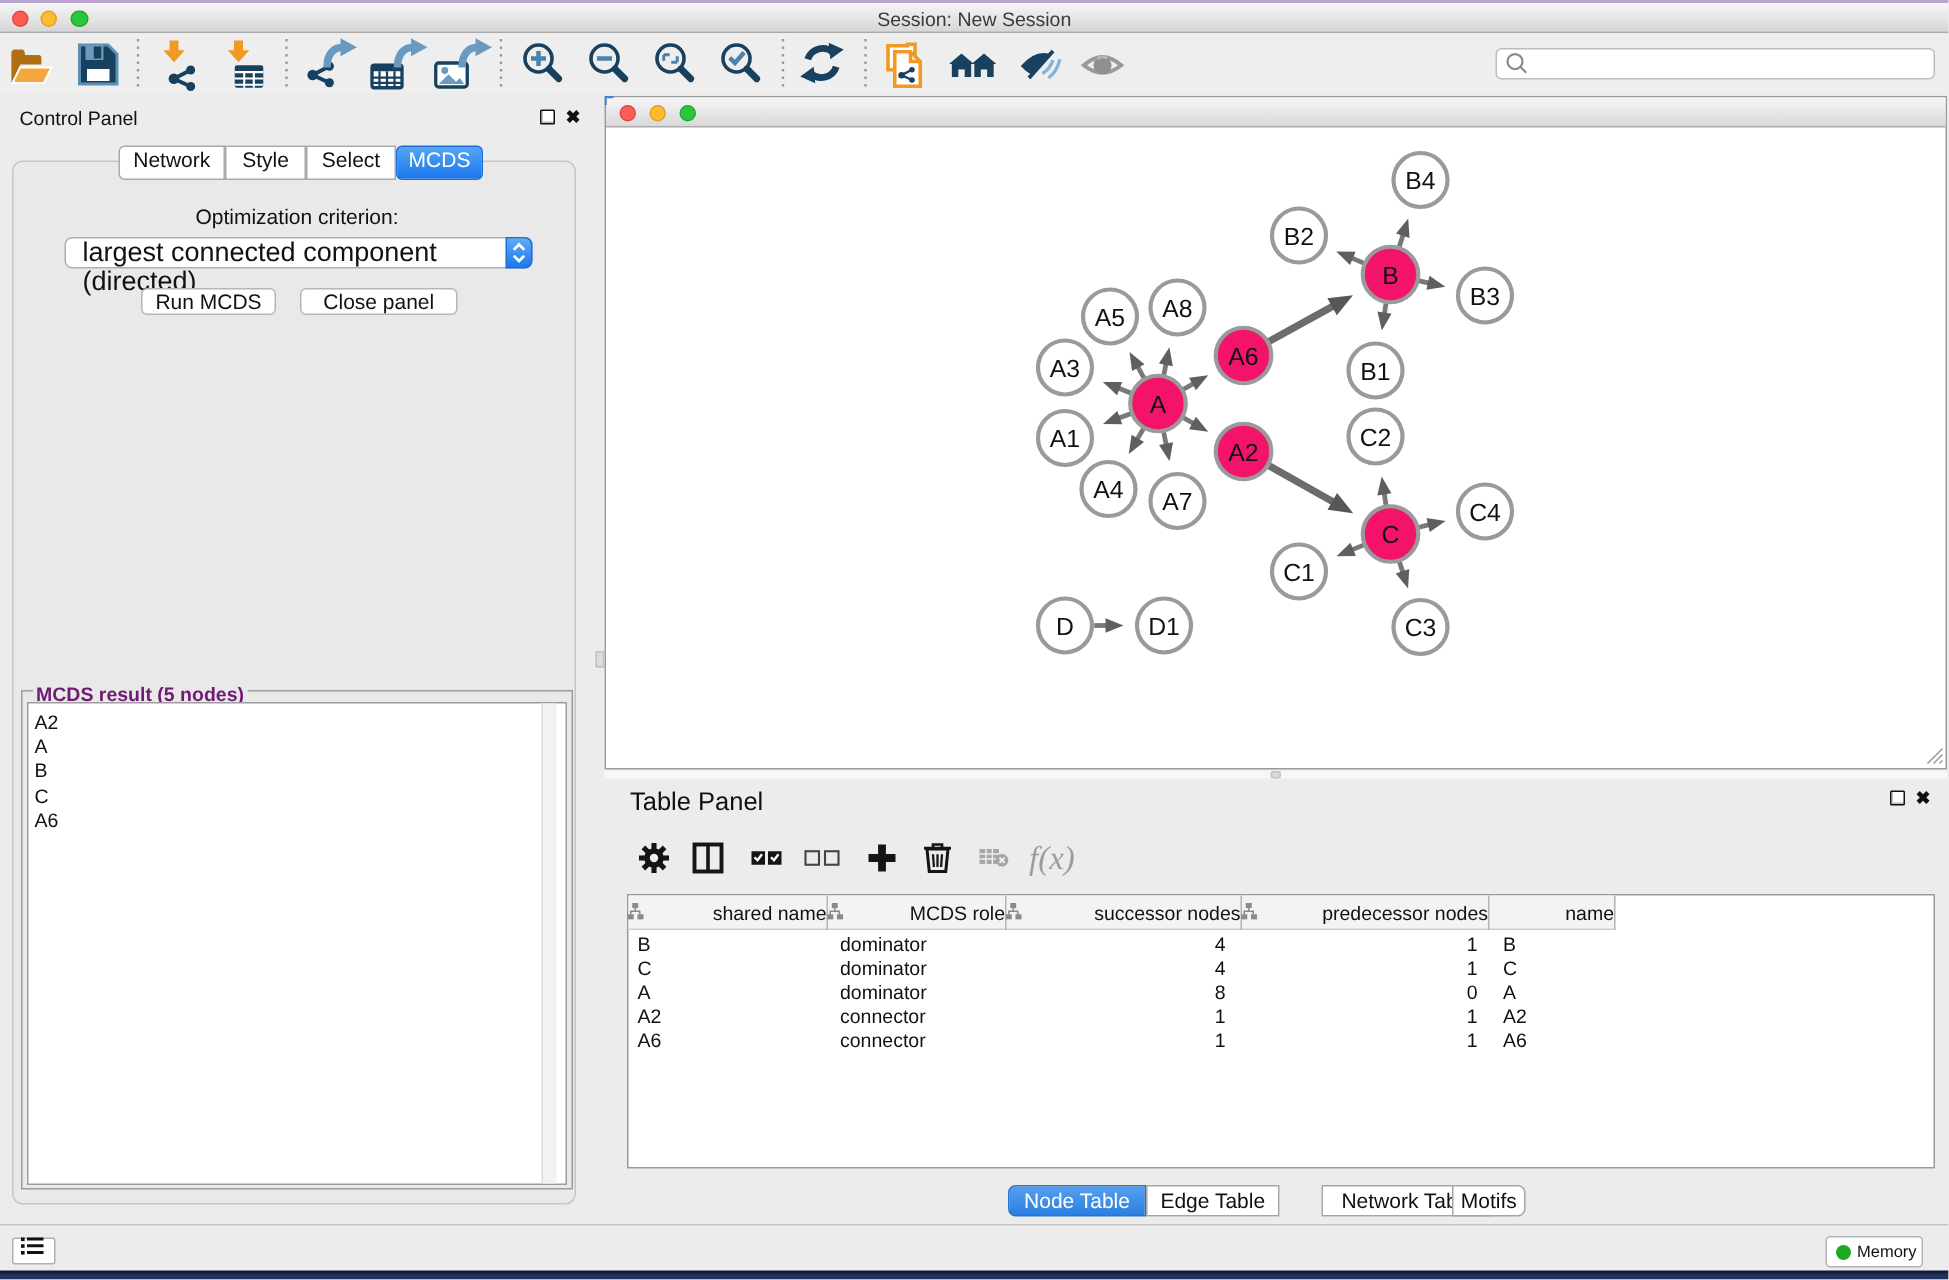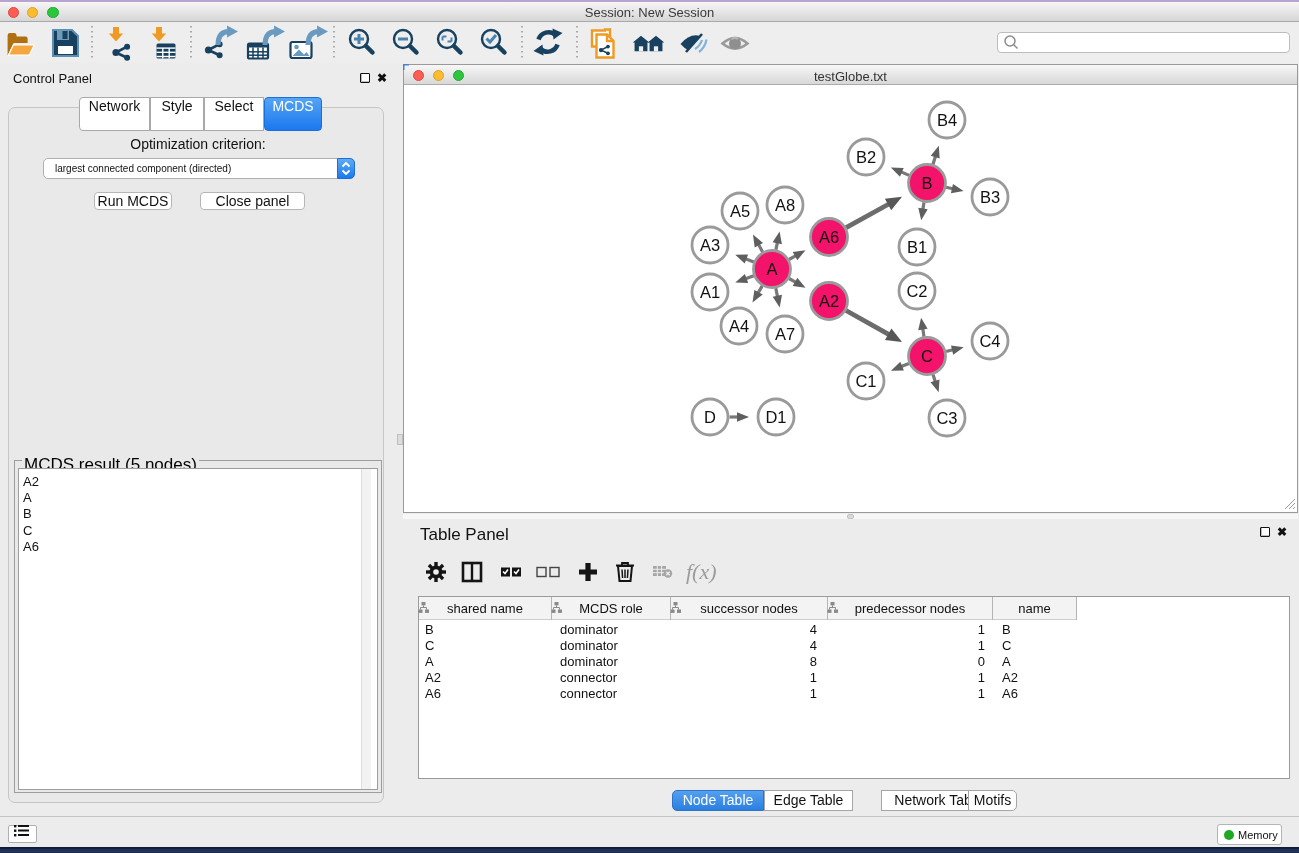--- a/index.html
+++ b/index.html
@@ -14,43 +14,43 @@
 .tl.g { left:47px; background:#2bc63e; border:1px solid #24a82f; }
 .mtitle { top:5px; left:0; width:1299px; text-align:center; font-size:13px; color:#3a3a3a; }
 .toolbar { left:0; top:22px; width:1299px; height:40px; background:#eeeeee; }
 .search { left:997px; top:32px; width:293px; height:21px; background:#fff; border:1px solid #bdbdbd; border-radius:4px; }
 
 
 .cp-title { left:13px; top:71px; font-size:13px; color:#111; }
 .sqicon { width:10px; height:10px; border:1.5px solid #111; border-radius:1px; background:#fff; box-shadow:inset 1px -1px 0 #bbb; }
 .xicon { font-size:12px; color:#111; font-weight:bold; }
 .cp-panel { left:8px; top:107px; width:376px; height:696px; background:#e9e9e9; border:1px solid #c6c6c6; border-radius:7px; }
-.tab { position:absolute; top:0; height:34px; background:#fff; border:1px solid #a9a9a9; font-size:14px; color:#111; text-align:center; line-height:17px; }
+.tab { position:absolute; top:0; height:23px; background:#fff; border:1px solid #a9a9a9; font-size:14px; color:#111; text-align:center; line-height:17px; }
 .tab.sel { background:linear-gradient(#55a5f4,#1b78ee); color:#fff; border:1px solid #1b6fd8; }
 .opt-label { left:8px; top:136px; width:380px; text-align:center; font-size:14px; color:#111; }
-.dropdown { left:43px; top:158px; width:312px; height:21px; background:#fff; border:1px solid #b0b0b0; border-radius:5px; font-size:10px; color:#111; line-height:19px; padding-left:11px; }
+.dropdown { left:43px; top:158px; width:312px; height:21px; background:#fff; border:1px solid #b0b0b0; border-radius:5px; font-size:18px; color:#111; line-height:19px; padding-left:11px; }
 .stepper { left:337px; top:158px; width:18px; height:21px; background:linear-gradient(#5fabf6,#1b78ee); border-radius:0 5px 5px 0; border:1px solid #1b6fd8; }
 .btn { position:absolute; top:192px; height:18px; background:#fff; border:1px solid #b6b6b6; border-radius:4px; font-size:14px; color:#111; text-align:center; line-height:16px; }
 .fieldset { left:14px; top:460px; width:368px; height:333px; border:1px solid #9d9d9d; }
-.legend { left:22px; top:455px; background:#e9e9e9; font-size:17px; color:#000000; padding:0 2px; }
+.legend { left:22px; top:455px; background:#e9e9e9; font-size:13px; color:#701a75; padding:0 2px;font-weight:bold; }
 .mlist { left:18px; top:468px; width:360px; height:322px; background:#fff; border:1px solid #9d9d9d; font-size:13px; color:#111; line-height:16.2px; padding:5px 0 0 4px; }
 .mscroll { left:361px; top:469px; width:10px; height:320px; background:#f2f2f2; border-left:1px solid #ddd; }
 
 
 .netwin { left:403px; top:64px; width:895px; height:449px; background:#fff; border:1px solid #9a9a9a; }
 .nettb { left:0; top:0; width:893px; height:20px; background:linear-gradient(#f7f7f7,#d8d8d8); border-bottom:1px solid #ababab; }
 .ntl { border-radius:50%; width:11px; height:11px; top:4.5px; }
 .ntitle { top:4px; left:0; width:893px; text-align:center; font-size:13px; color:#333; }
 
 
 .tp-title { left:420px; top:525px; font-size:17px; color:#111; }
 .tbl { left:418px; top:596px; width:872px; height:183px; background:#fff; border:1px solid #9a9a9a; }
 .thead { left:0; top:0; width:658px; height:23px; background:#f3f3f3; border-bottom:1px solid #cfcfcf; }
 .th { position:absolute; top:0; height:23px; border-right:1px solid #b4b4b4; font-size:13px; color:#111; }
-.thlab { position:absolute; top:4px; width:100%; text-align:center; }
+.thlab { position:absolute; top:4px; width:100%; text-align:right; }
 .td { position:absolute; font-size:13px; color:#111; }
 .btab { position:absolute; top:0; height:21px; background:#fff; border:1px solid #a5a5a5; font-size:14px; color:#111; text-align:center; line-height:19px; }
 .btab.sel { background:linear-gradient(#55a0ef,#2a7fe0); color:#fff; border:1px solid #2a75cc; }
 
 
 .statusbar { left:0; top:816px; width:1299px; height:31px; background:#ececec; border-top:1px solid #c4c4c4; }
 .navy { left:0; top:847px; width:1299px; height:6px; background:linear-gradient(#0f1a33,#0f1a33 18%,#1c2c52 40%,#24365e 70%,#1a294d); box-shadow:inset 0 0 0 0 #000; }
 .listbtn { left:8px; top:825px; width:29px; height:18px; background:#fff; border:1px solid #b0b0b0; border-radius:2px; }
 .membox { left:1217px; top:824px; width:65px; height:21px; background:#fff; border:1px solid #b4b4b4; border-radius:3px; font-size:11px; color:#111; }
 </style>
@@ -216,33 +216,32 @@
 <div class="abs tab" style="top:97px; left:150px; width:54px;">Style</div>
 <div class="abs tab" style="top:97px; left:204px; width:60px;">Select</div>
 <div class="abs tab sel" style="top:97px; left:264px; width:58px; border-radius:4px;">MCDS</div>
 <div class="abs opt-label">Optimization criterion:</div>
 <div class="abs dropdown">largest connected component (directed)</div>
 <div class="abs stepper"></div>
 <svg class="abs" style="left:337px; top:158px;" width="18" height="21">
     <path d="M5.5,8.5 l3.5,-3.5 3.5,3.5" fill="none" stroke="#fff" stroke-width="1.8"></path>
     <path d="M5.5,12.5 l3.5,3.5 3.5,-3.5" fill="none" stroke="#fff" stroke-width="1.8"></path>
   </svg>
-<div class="abs btn" style="left:94px; width:78px;">Run MCDS</div>
+<div class="abs btn" style="left:94px; width:90px;">Run MCDS</div>
 <div class="abs btn" style="left:200px; width:105px;">Close panel</div>
 <div class="abs fieldset"></div>
 <div class="abs legend">MCDS result (5 nodes)</div>
 <div class="abs mlist">A2<br>A<br>B<br>C<br>A6</div>
 <div class="abs mscroll"></div>
 
 <div class="abs netwin">
   <div class="abs nettb"></div>
   <div class="abs ntl" style="left:8.5px; background:#fd5d55; border:1px solid #e2463d;"></div>
   <div class="abs ntl" style="left:28.5px; background:#fdbc2f; border:1px solid #dfa023;"></div>
   <div class="abs ntl" style="left:48.5px; background:#2bc63e; border:1px solid #24a82f;"></div>
-  <div class="abs ntitle">testGlobe.txt</div>
   <svg class="abs" style="left:-1px; top:-1px;" width="895" height="449" id="graphsvg">
 <line x1="350.7" y1="211.8" x2="342.6" y2="214.8" stroke="#787878" stroke-width="3.2"></line>
 <polygon points="332.3,218.6 341.9,210.0 345.2,218.9" fill="#5f5f5f"></polygon>
 <line x1="350.8" y1="198.0" x2="342.4" y2="194.7" stroke="#787878" stroke-width="3.2"></line>
 <polygon points="332.2,190.7 345.1,190.6 341.7,199.5" fill="#5f5f5f"></polygon>
 <line x1="359.2" y1="221.9" x2="355.0" y2="229.1" stroke="#787878" stroke-width="3.2"></line>
 <polygon points="349.5,238.6 351.4,225.9 359.7,230.6" fill="#5f5f5f"></polygon>
 <line x1="359.6" y1="187.9" x2="355.4" y2="180.3" stroke="#787878" stroke-width="3.2"></line>
 <polygon points="350.0,170.6 360.0,178.9 351.7,183.4" fill="#5f5f5f"></polygon>
 <line x1="372.8" y1="224.1" x2="374.5" y2="232.7" stroke="#787878" stroke-width="3.2"></line>

